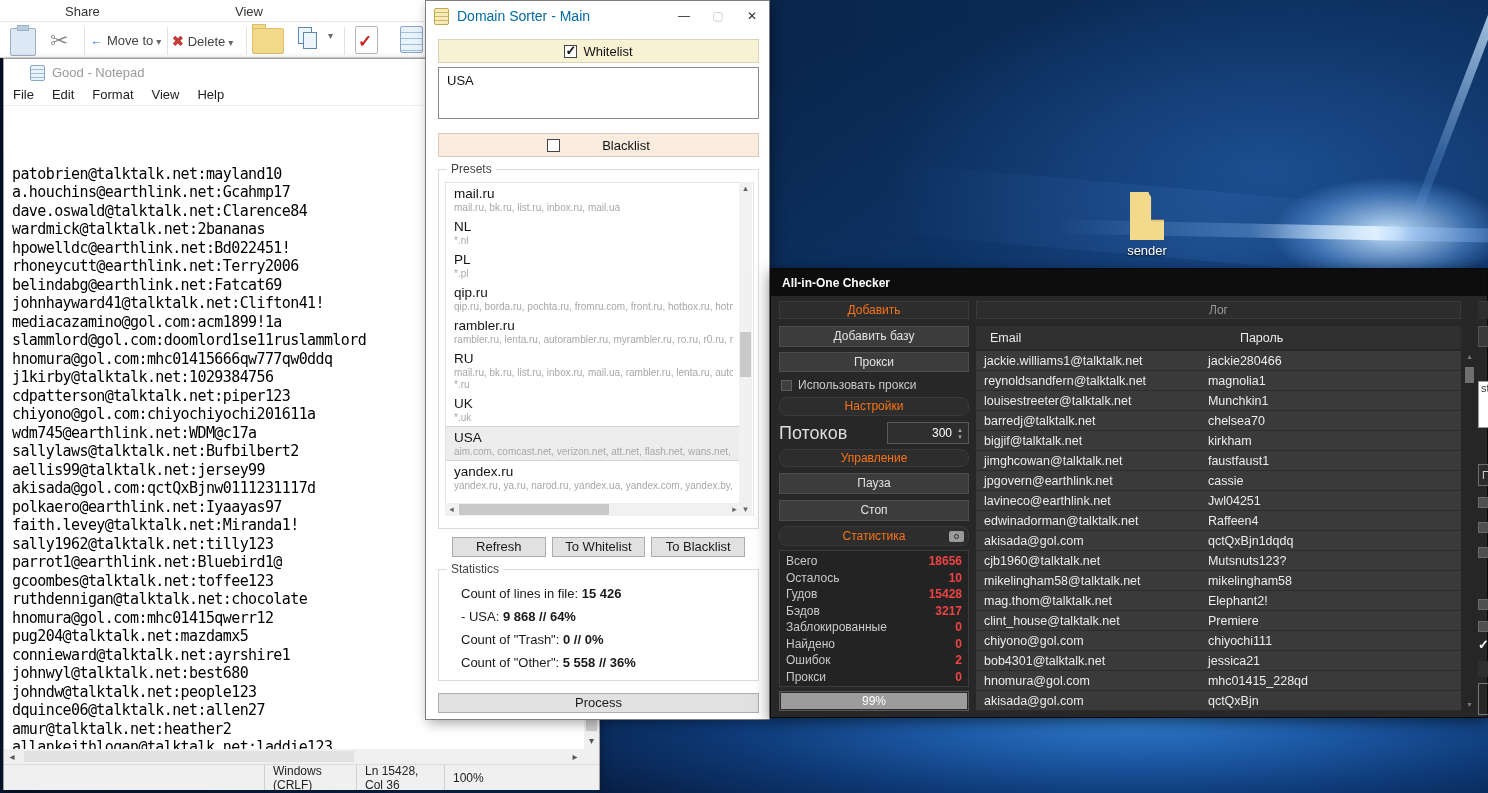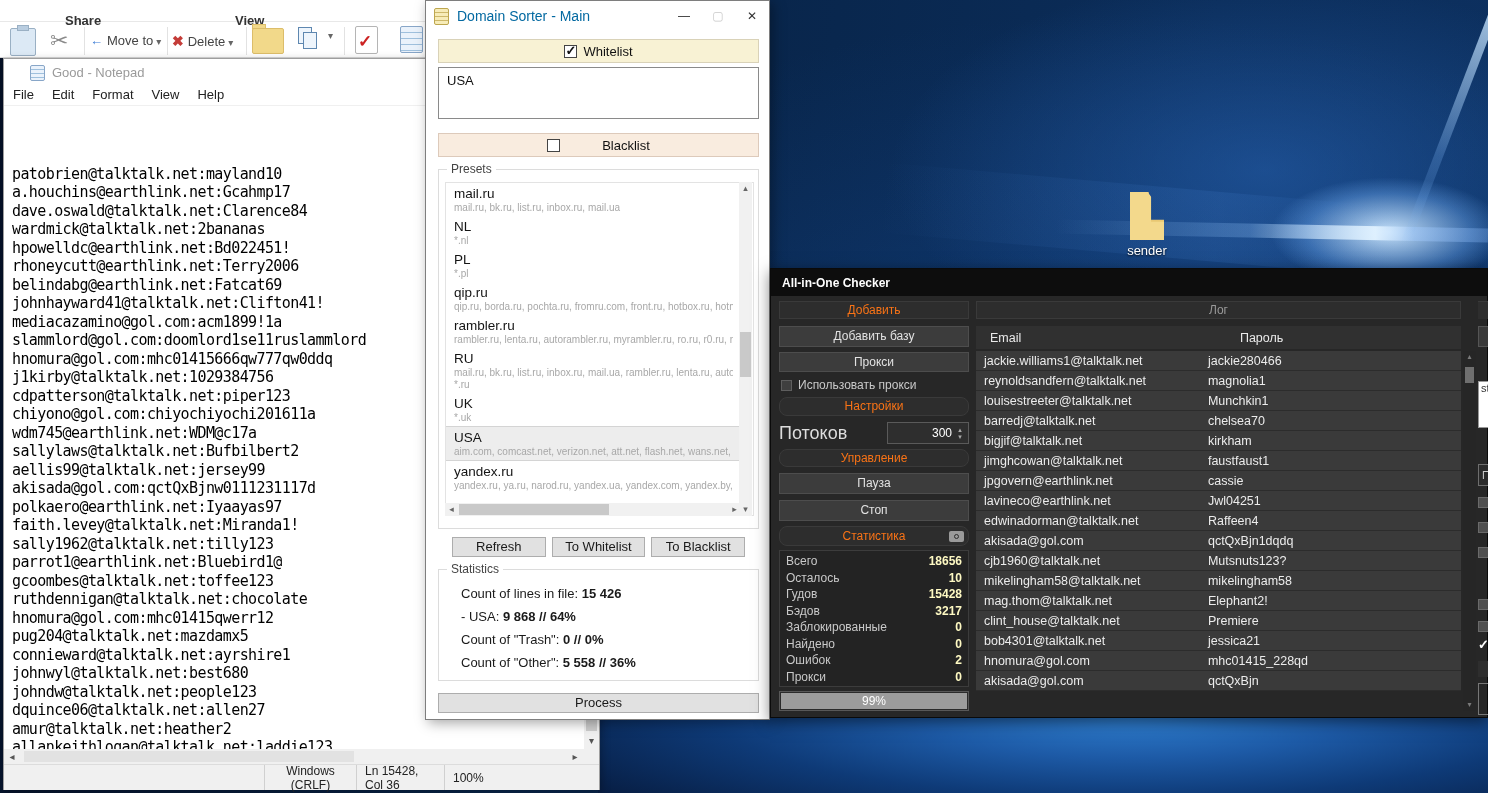--- a/index.html
+++ b/index.html
@@ -30,21 +30,21 @@
   .folder-shape { position:relative; width:40px; height:48px; margin:0 auto; }
   .folder-back { position:absolute; left:3px; top:0; width:34px; height:48px; background:#e9c873; border-radius:1px;
      clip-path:polygon(0 0, 55% 0, 55% 58%, 100% 58%, 100% 100%, 0 100%); }
   .folder-front { position:absolute; left:3px; top:0; width:34px; height:48px; background:#f3d98c;
      clip-path:polygon(0 0, 52% 0, 62% 10%, 62% 62%, 100% 62%, 100% 100%, 0 100%); }
   .folder-label { margin-top:3px; font-size:13px; color:#fff; text-shadow:0 1px 2px rgba(0,0,0,.9); }
 
   
   #ribbon { position:absolute; left:0; top:0; width:770px; height:58px; background:#fff; border-bottom:1px solid #d8d8d8; }
   .rtabs { position:absolute; left:0; top:0; width:100%; height:22px; border-bottom:1px solid #e8e8e8; font-size:13px; color:#333; }
-  .rtab { position:absolute; top:13px;font-weight:bold; }
+  .rtab { position:absolute; top:4px; }
   #tab-share { left:65px; } #tab-view { left:235px; }
   .rsep { position:absolute; top:27px; width:1px; height:28px; background:#e2e2e2; }
   .ric { position:absolute; }
   .icon-clipboard { left:10px; top:28px; width:26px; height:28px; background:#dce9f5; border:1px solid #9ab0c4; border-radius:2px; }
   .icon-clipboard i { position:absolute; left:6px; top:-4px; width:12px; height:6px; background:#b9cde0; border:1px solid #9ab0c4; display:block; }
   .icon-scissors { left:50px; top:28px; font-size:22px; color:#8a8a8a; }
   .grp { position:absolute; top:33px; font-size:13px; color:#444; white-space:nowrap; }
   #grp-moveto { left:90px; } #grp-delete { left:172px; }
   .glyph-moveto { color:#3a7bd5; font-weight:bold; margin-right:4px; }
   .glyph-delx { color:#c43c38; font-weight:bold; margin-right:4px; font-size:14px; }
@@ -73,21 +73,21 @@
   .np-vscroll { position:absolute; right:0; top:47px; width:15px; height:643px; background:#f0f0f0; }
   .np-vthumb { position:absolute; left:2px; bottom:18px; width:11px; height:28px; background:#cdcdcd; }
   .np-varr { position:absolute; left:0; bottom:0; width:15px; height:16px; color:#555; font-size:10px; text-align:center; line-height:16px; }
   .np-hscroll { position:absolute; left:0; top:690px; width:100%; height:15px; background:#f0f0f0; display:flex; align-items:center; }
   .np-harr { width:16px; text-align:center; color:#555; font-size:10px; }
   .np-hthumb { position:absolute; left:20px; width:330px; height:11px; top:2px; background:#e2e2e2; }
   .np-harr.right { position:absolute; right:16px; }
   .np-status { position:absolute; left:0; top:705px; width:100%; height:26px; background:#f0f0f0; border-top:1px solid #dcdcdc; display:flex; font-size:12px; color:#222; align-items:center; }
   .np-scell { border-left:1px solid #d0d0d0; height:100%; display:flex; align-items:center; padding:0 8px; }
   .np-sspacer { flex:1; }
-  #scell-le { width:92px;text-align:center; } #scell-pos { width:88px; } #scell-zoom { width:155px; }
+  #scell-le { width:92px; } #scell-pos { width:88px; } #scell-zoom { width:155px; }
 
   
   #sorter { position:absolute; left:425px; top:0; width:345px; height:720px; background:#fff; border:1px solid #7e7e7e; box-shadow:3px 3px 12px rgba(0,0,0,.35); }
   .ds-title { position:absolute; left:0; top:0; width:100%; height:30px; display:flex; align-items:center; padding-left:8px; }
   .ds-ico { width:15px; height:17px; background:#f7ecb8; border:1px solid #bda64e; border-radius:2px; margin-right:8px;
     background-image:repeating-linear-gradient(180deg, transparent 0 3px, #cdb86a 3px 4px); }
   .ds-title-text { font-size:14px; color:#0369a1; flex:1; }
   .ds-btn { width:34px; height:22px; text-align:center; line-height:22px; font-size:12px; color:#333; }
   .ds-btn.dis { color:#c9c9c9; }
   .ds-hdr { position:absolute; left:12px; width:321px; height:24px; display:flex; align-items:center; justify-content:center; font-size:13px; color:#111; border:1px solid #d9d2b8; }
@@ -139,21 +139,21 @@
   .ck-spin-arrows span { font-size:7px; color:#aaa; line-height:7px; text-align:center; }
   #ck-control { top:180px; height:18px; line-height:16px; }
   #ck-pause { top:204px; height:21px; line-height:19px; }
   #ck-stop { top:231px; height:21px; line-height:19px; }
   #ck-statshdr { top:257px; height:20px; line-height:18px; }
   .cam { position:absolute; right:4px; top:4px; width:15px; height:11px; background:#9a9a9a; border-radius:2px; }
   .cam i { position:absolute; left:5px; top:2.5px; width:5px; height:5px; border:1.5px solid #2d2d2d; border-radius:50%; display:block; }
   .ck-statbox { position:absolute; left:8px; top:281px; width:190px; height:137px; background:#232323; border:1px solid #3c3c3c; padding:2px 6px; }
   .crow { display:flex; justify-content:space-between; font-size:12px; line-height:16.5px; }
   .crow span:first-child { color:#c9c9c9; }
-  .cval { color:#fef9c3; font-weight:bold; }
+  .cval { color:#ef4444; font-weight:bold; }
   .ck-progress { position:absolute; left:8px; top:422px; width:190px; height:20px; background:#2b2b2b; border:1px solid #585858; }
   .ck-progress-fill { position:absolute; left:1px; top:1px; bottom:1px; width:99%; background:#9c9c9c; }
   .ck-progress-text { position:absolute; inset:0; text-align:center; line-height:18px; font-size:12px; color:#ffffff; }
   .ck-logbar { position:absolute; left:205px; top:32px; width:485px; height:18px; background:#2d2d2d; border:1px solid #3a3a3a;
      text-align:center; line-height:16px; font-size:12px; color:#9a9a9a; }
   .ck-colhead { position:absolute; left:205px; top:57px; width:485px; height:23px; background:#303030; display:flex; align-items:center; font-size:12.5px; color:#eaeaea; }
   .ck-colhead .c1 { width:47%; padding-left:14px; }
   .ck-colhead .c2 { padding-left:36px; }
   .ck-rows { position:absolute; left:205px; top:82px; width:485px; height:360px; overflow:hidden; }
   .lrow { display:flex; height:20px; background:#3a3a3a; border-bottom:1px solid #2c2c2c; font-size:12.5px; color:#ececec; align-items:center; }
@@ -530,20 +530,24 @@
       <div class="lrow">
         <div class="lemail">mag.thom@talktalk.net</div>
         <div class="lpass">Elephant2!</div>
       </div>
 
       <div class="lrow">
         <div class="lemail">clint_house@talktalk.net</div>
         <div class="lpass">Premiere</div>
       </div>
 
+      <div class="lrow">
+        <div class="lemail">chiyono@gol.com</div>
+        <div class="lpass">chiyochi111</div>
+      </div>
 
       <div class="lrow">
         <div class="lemail">bob4301@talktalk.net</div>
         <div class="lpass">jessica21</div>
       </div>
 
       <div class="lrow">
         <div class="lemail">hnomura@gol.com</div>
         <div class="lpass">mhc01415_228qd</div>
       </div>

